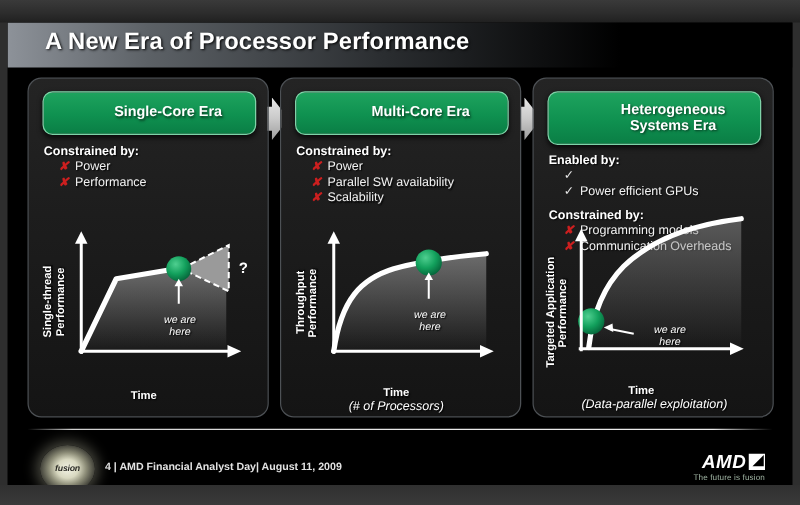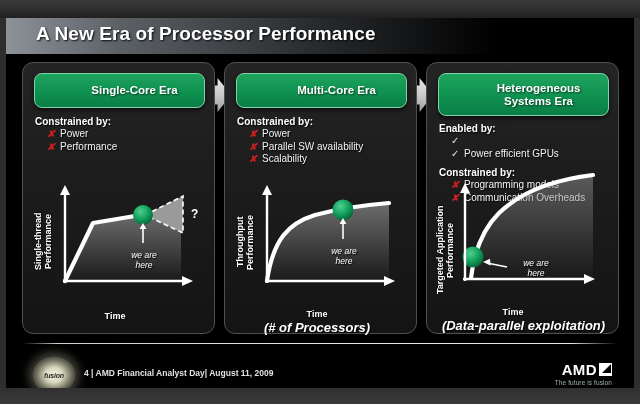--- a/index.html
+++ b/index.html
@@ -104,21 +104,21 @@
     text-align: center; line-height: 10px;
     text-shadow: 1px 1px 1px rgba(0,0,0,.9);
   }
   .axis-x-label {
     position: absolute; width: 100%; text-align: center;
     color: #fff; font-size: 9px; font-weight: bold;
     text-shadow: 1px 1px 1px rgba(0,0,0,.9);
   }
   .axis-x-sub {
     position: absolute; width: 100%; text-align: center;
-    color: #fff; font-size: 13px; font-style: italic; font-weight: bold;
+    color: #fff; font-size: 10px; font-style: italic; font-weight: normal;
     text-shadow: 1px 1px 1px rgba(0,0,0,.9);
   }
   .weare {
     position: absolute; color: #fff; font-size: 8.5px; font-style: italic;
     line-height: 9.5px; text-align: center; white-space: pre-line;
     text-shadow: 1px 1px 1px rgba(0,0,0,.9);
   }
   .qmark {
     position: absolute; color: #fff; font-size: 12px; font-weight: bold;
   }
@@ -137,21 +137,21 @@
   .fusion-text {
     color: #2b2b26; font-size: 7px; font-style: italic; font-weight: bold;
     letter-spacing: -.2px;
   }
   .footer-meta {
     position: absolute; left: 78px; top: 350px;
     color: #e2e2e2; font-size: 8.5px; font-weight: bold;
     white-space: nowrap;
   }
   .amd-logo { position: absolute; right: 22px; top: 344px; text-align: right; }
-  .amd-row { display: flex; align-items: center; justify-content: flex-end; }
+  .amd-row { display: flex; align-items: center; justify-content: flex-end; font-style: italic; }
   .amd-word {
     color: #fff; font-size: 15px; font-weight: bold; letter-spacing: .4px;
     line-height: 15px;
   }
   .amd-mark {
     width: 13px; height: 13px; margin-left: 2px;
     background: #fff; position: relative;
   }
   .amd-mark:after {
     content: ""; position: absolute; right: 1px; top: 1px;

